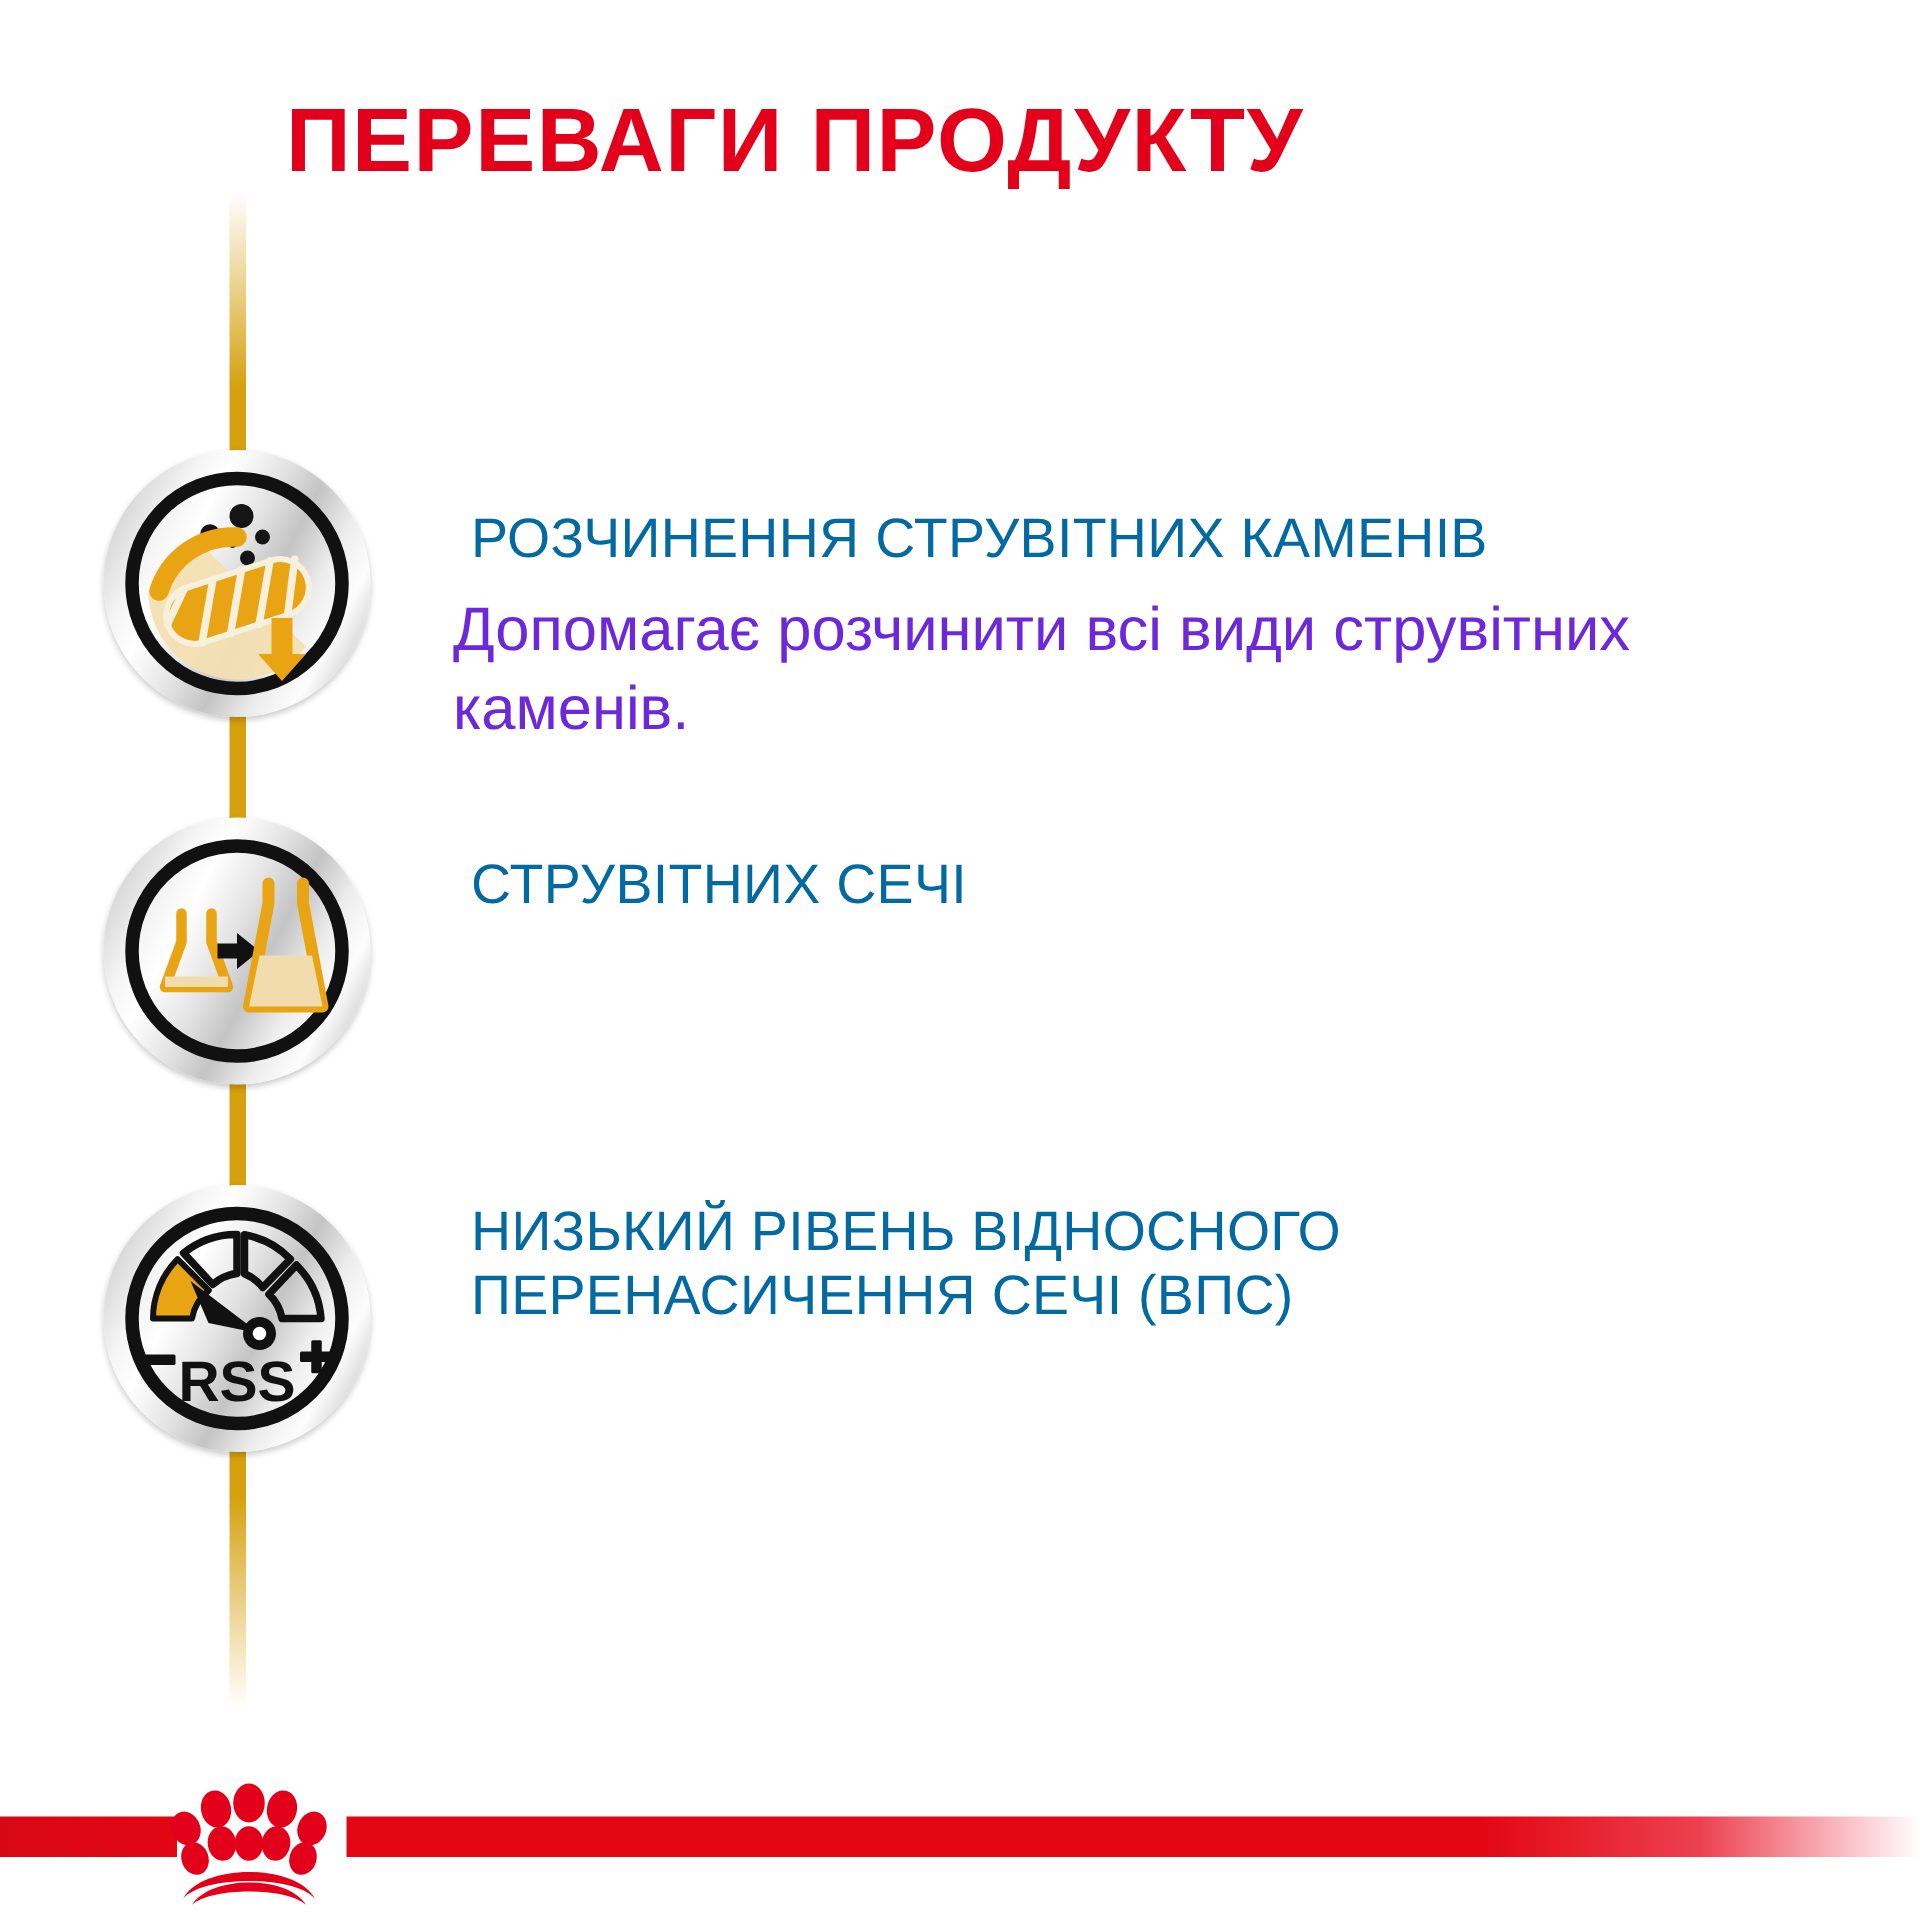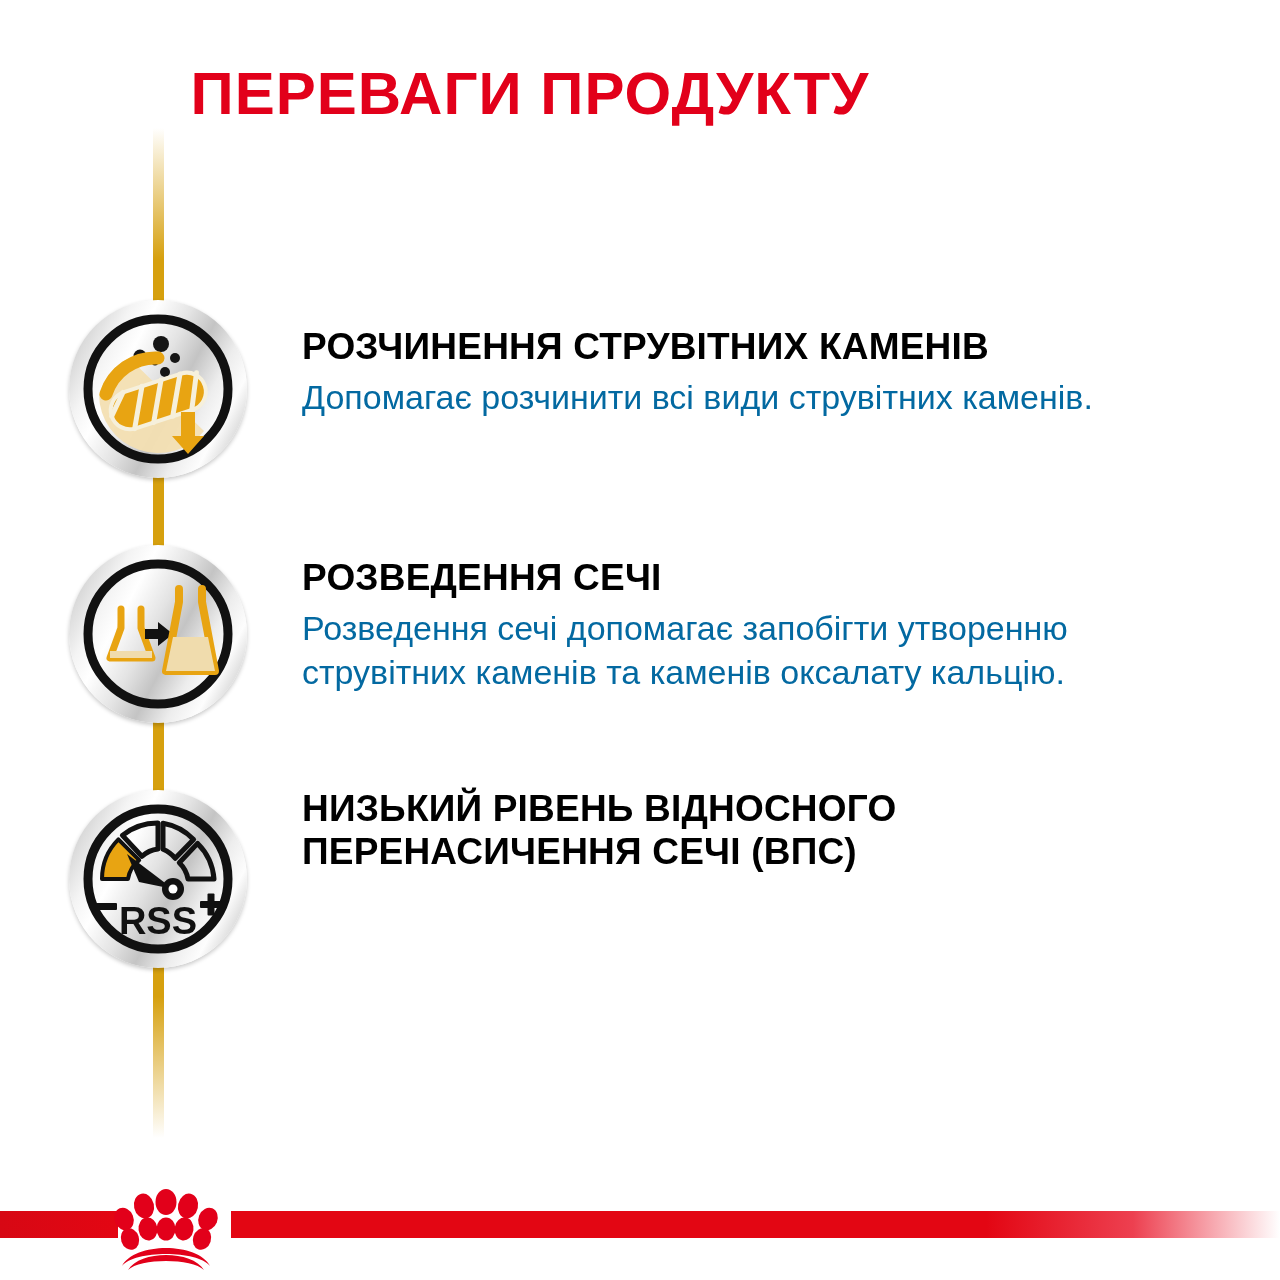--- a/index.html
+++ b/index.html
@@ -85,31 +85,31 @@
     display: block;
   }
 
   .benefit-text {
     position: absolute;
     left: 302px;
     top: 0;
     width: 930px;
   }
   .benefit-heading {
-    color: #000000;
+    color: #0369a1;
     font-size: 37px;
-    font-weight: bold;
+    font-weight: normal;
     line-height: 1.15;
     letter-spacing: 0.2px;
-    margin: 0;
+    margin: 12px;
     white-space: pre-line;
   }
   .benefit-body {
-    color: #0369a1;
-    font-size: 34px;
+    color: #6d28d9;
+    font-size: 41px;
     font-weight: normal;
     line-height: 1.30;
     margin: 6px 0 0 0;
     white-space: pre-line;
   }
 
   
   .row-0 .benefit-text { top: 26px; }
   .row-1 .benefit-text { top: 12px; }
   .row-2 .benefit-text { top: -2px; }
@@ -215,23 +215,21 @@
 
       <path d="M89 84 L89 77 L104 89 L89 101 L89 94 L76 94 L76 84 z" fill="#111111"></path>
 
       <path d="M97 126 L110 57 L110 44 M133 44 L133 57 L146 126 z" fill="#F7EBD0"></path>
       <path d="M110 44 L110 57 L97 126 L146 126 L133 57 L133 44" fill="none" stroke="#E8A412" stroke-width="8" stroke-linejoin="round" stroke-linecap="round"></path>
       <path d="M104 92 L139 92 L146 126 L97 126 z" fill="#F0DCAD"></path>
     </svg>
   </div>
 
   <div class="benefit-text">
-    <p class="benefit-heading">РОЗВЕДЕННЯ СЕЧІ</p>
-    <p class="benefit-body">Розведення сечі допомагає запобігти утворенню
-струвітних каменів та каменів оксалату кальцію.</p>
+    <p class="benefit-heading">СТРУВІТНИХ СЕЧІ</p>
   </div>
 </section>
 
 <section class="benefit row-2">
 
   <div class="icon-badge">
     <svg viewBox="0 0 178 178" aria-hidden="true">
 
       <circle cx="89" cy="89" r="70" fill="none" stroke="#111111" stroke-width="9"></circle>
 

